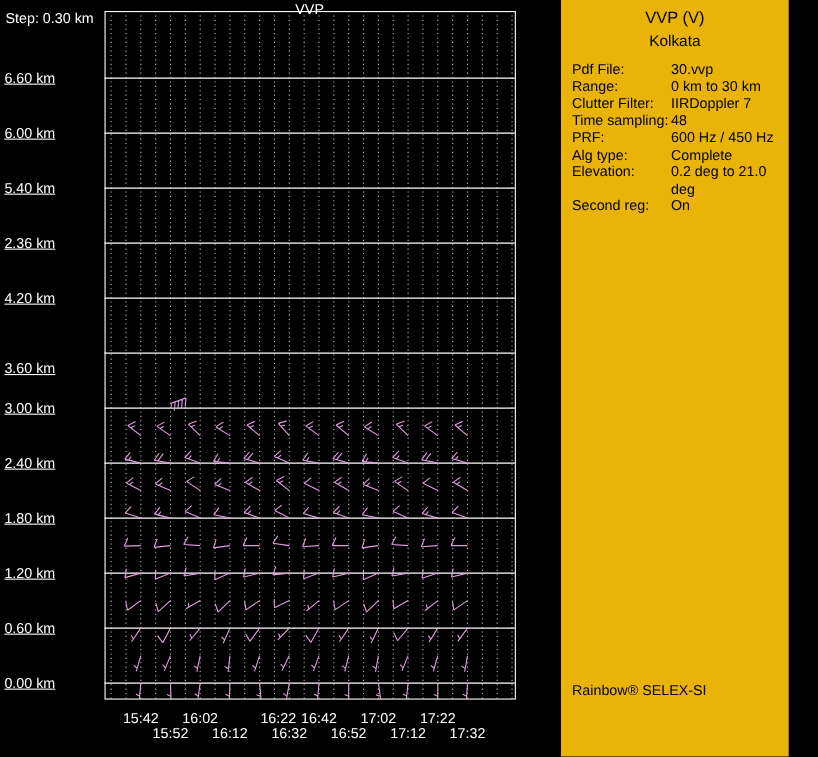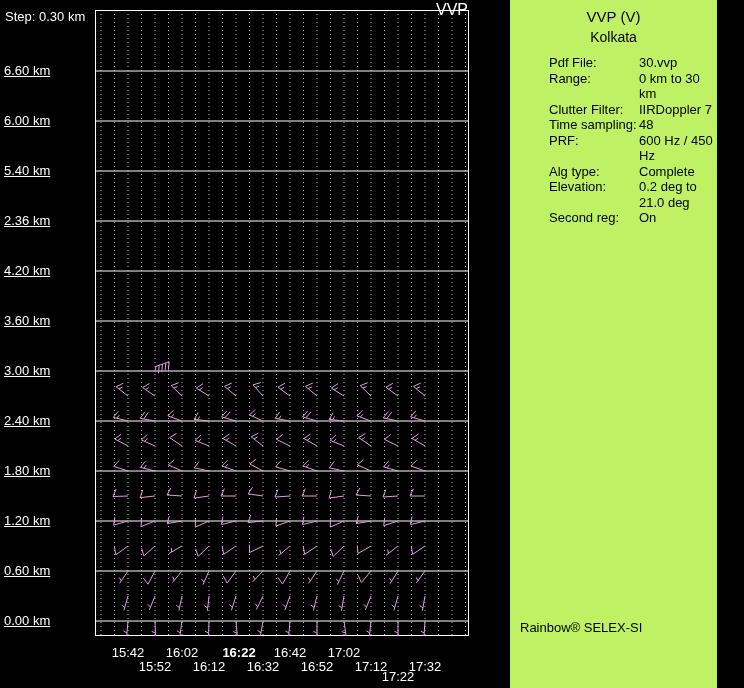--- a/index.html
+++ b/index.html
@@ -1,33 +1,33 @@
 <!DOCTYPE html>
 <html><head>
 <meta charset="utf-8">
 <style>
   *{margin:0;padding:0;box-sizing:border-box;}
   html,body{background:#000;}
   .app{position:relative;width:744px;height:688px;background:#000;overflow:hidden;
        font-family:"Liberation Sans","DejaVu Sans",sans-serif;border-radius:23px;}
   #plot-svg{position:absolute;left:0;top:0;overflow:visible;}
-  .plot-title{position:absolute;left:95px;top:1px;width:373px;text-align:right;
-              color:#fff;font-size:16px;}
+  .plot-title{position:absolute;left:95px;top:1px;width:373px;text-align:center;
+              color:#fff;font-size:13px;}
   .step-label{position:absolute;left:5px;top:9px;color:#fff;font-size:13px;}
   .ylabel{position:absolute;left:4px;width:84px;text-align:left;color:#fff;font-size:13px;text-decoration:underline;}
   .xlabel{position:absolute;width:44px;text-align:center;color:#fff;font-size:13px;}
   .side-panel{position:absolute;left:510px;top:0;width:207px;height:688px;
-              background:#bef264;color:#000;}
+              background:#eab308;color:#000;}
   .panel-head{text-align:center;padding-top:7px;}
   .panel-title{font-size:15px;line-height:20px;}
   .panel-datetime{font-size:15px;line-height:20px;}
   .panel-site{font-size:14px;line-height:20px;}
   .fields{margin:8px 0 0 10px;}
   .field-row{display:flex;font-size:13px;line-height:15.5px;}
-  .field-key{flex:0 0 90px;margin-left:29px;}
+  .field-key{flex:0 0 90px;}
   .field-value{flex:1;}
   .branding{position:absolute;left:10px;top:620px;font-size:13px;}
 </style>
 </head>
 <body>
 
 <div class="app">
 
   <svg id="plot-svg" width="510" height="688" viewBox="0 0 510 688">
       <line x1="95" y1="71.00000000000011" x2="468" y2="71.00000000000011" stroke="#ffffff" stroke-width="1"></line>
@@ -196,40 +196,40 @@
 
   <div class="step-label">Step: 0.30 km</div>
   <div class="plot-title">VVP</div>
 
   <div id="y-labels">
       <div class="ylabel" style="top: 63px;">6.60 km</div>
       <div class="ylabel" style="top: 113px;">6.00 km</div>
       <div class="ylabel" style="top: 163px;">5.40 km</div>
       <div class="ylabel" style="top: 213px;">2.36 km</div>
       <div class="ylabel" style="top: 263px;">4.20 km</div>
-      <div class="ylabel" style="top: 313px;">3.60 km</div>
+      <div class="ylabel" style="top: 327px;">3.60 km</div>
       <div class="ylabel" style="top: 363px;">3.00 km</div>
       <div class="ylabel" style="top: 413px;">2.40 km</div>
       <div class="ylabel" style="top: 463px;">1.80 km</div>
       <div class="ylabel" style="top: 513px;">1.20 km</div>
       <div class="ylabel" style="top: 563px;">0.60 km</div>
       <div class="ylabel" style="top: 613px;">0.00 km</div>
     </div>
   <div id="x-labels">
       <div class="xlabel" style="left: 106px; top: 645px;">15:42</div>
       <div class="xlabel" style="left: 133px; top: 659px;">15:52</div>
       <div class="xlabel" style="left: 160px; top: 645px;">16:02</div>
       <div class="xlabel" style="left: 187px; top: 659px;">16:12</div>
-      <div class="xlabel" style="left: 217px; top: 645px; font-weight: bold;">16:22</div>
+      <div class="xlabel" style="left: 231px; top: 645px;">16:22</div>
       <div class="xlabel" style="left: 241px; top: 659px;">16:32</div>
       <div class="xlabel" style="left: 268px; top: 645px;">16:42</div>
       <div class="xlabel" style="left: 295px; top: 659px;">16:52</div>
       <div class="xlabel" style="left: 322px; top: 645px;">17:02</div>
       <div class="xlabel" style="left: 349px; top: 659px;">17:12</div>
-      <div class="xlabel" style="left: 376px; top: 645px; margin-top: 24px;">17:22</div>
+      <div class="xlabel" style="left: 376px; top: 645px;">17:22</div>
       <div class="xlabel" style="left: 403px; top: 659px;">17:32</div>
     </div>
 
   <div class="side-panel">
     <div class="panel-head">
       <div class="panel-title">VVP (V)</div>
       <div class="panel-site">Kolkata</div>
     </div>
     <div class="fields">
       <div class="field-row">

